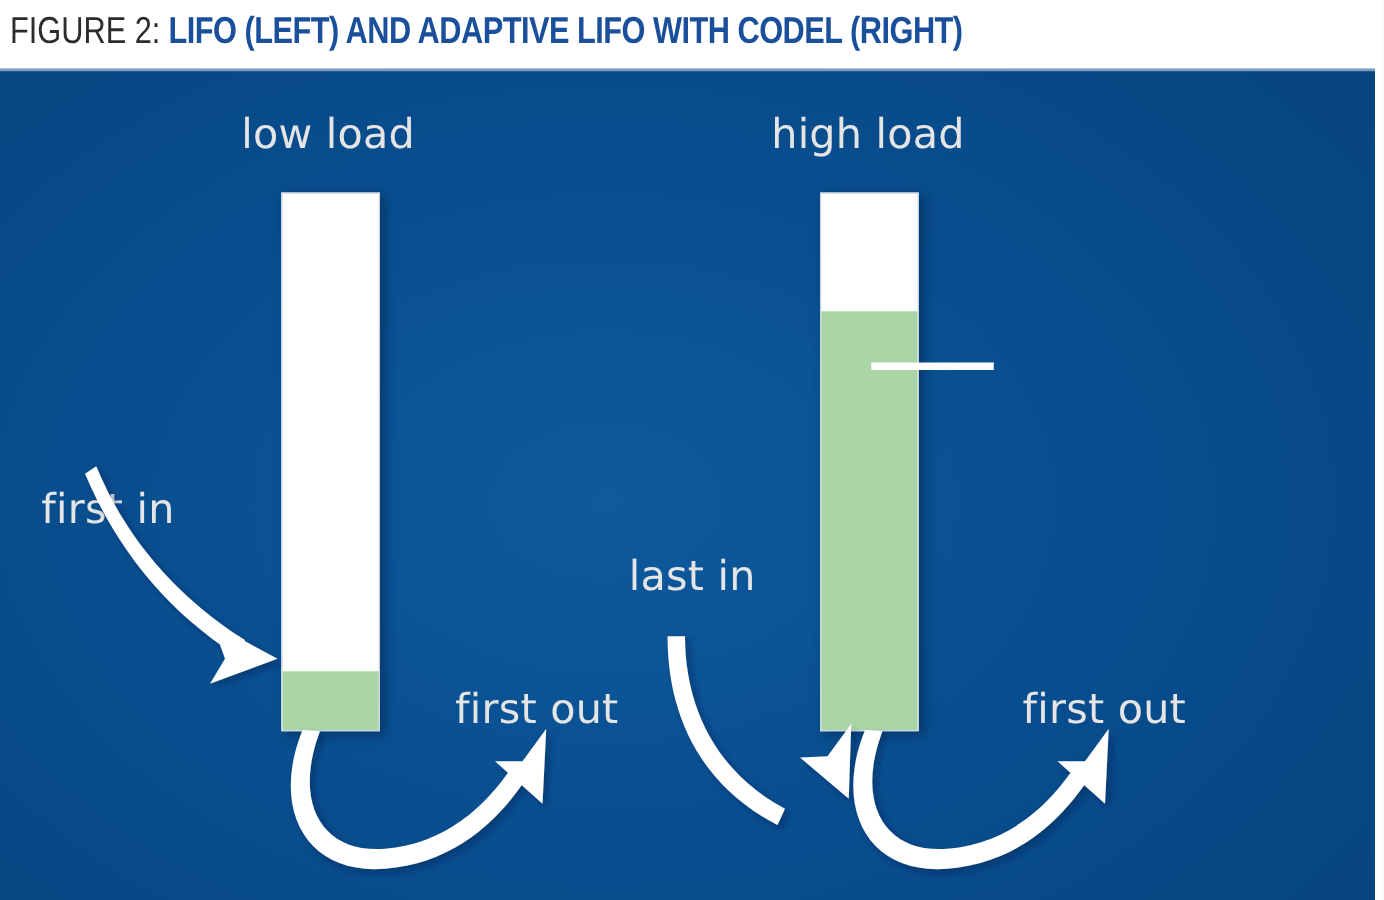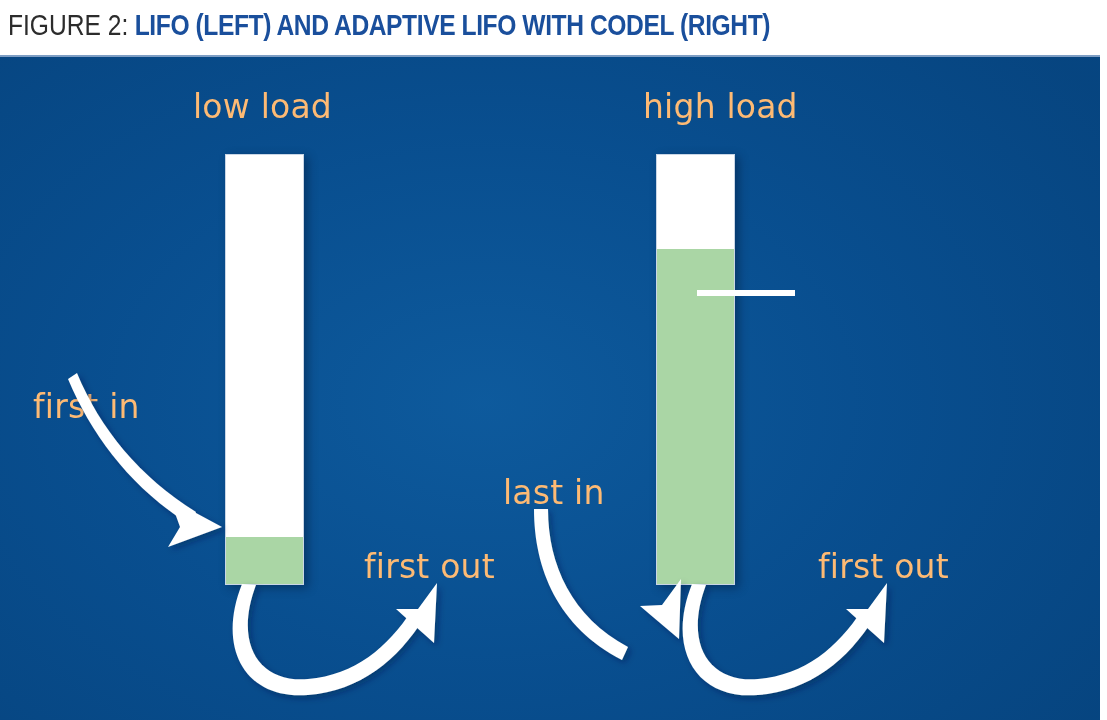--- a/index.html
+++ b/index.html
@@ -65,36 +65,36 @@
     position: absolute;
     inset: 0;
     background:
       radial-gradient(ellipse 760px 520px at 44% 52%, rgba(18,100,168,0.55) 0%, rgba(11,79,143,0.15) 52%, rgba(3,48,94,0.30) 100%);
     pointer-events: none;
   }
 
   
   .label {
     position: absolute;
-    color: #fdba74;
+    color: #e5e5e5;
     font-family: "DejaVu Sans", sans-serif;
     font-size: 33px;
     line-height: 40px;
     letter-spacing: 0.2px;
     white-space: nowrap;
   }
   .label-multiline {
     white-space: normal;
     line-height: 46px;
   }
 
   #label-low-load  { left: 193px; top: 30px; }
-  #label-high-load { left: 643px; top: 30px; }
+  #label-high-load { left: 617px; top: 30px; }
   #label-first-in  { left: 33px;  top: 330px; }
-  #label-last-in   { left: 503px; top: 416px; text-align: center; }
+  #label-last-in   { left: 503px; top: 384px; text-align: center; }
   #label-first-out-left  { left: 364px; top: 490px; }
   #label-first-out-right { left: 818px; top: 490px; }
   #label-callout   { left: 809px; top: 208px; width: 280px; }
 
   
   .bar {
     position: absolute;
     box-sizing: border-box;
     background: #ffffff;
     box-shadow: 4px 3px 9px rgba(0,24,56,0.45);

